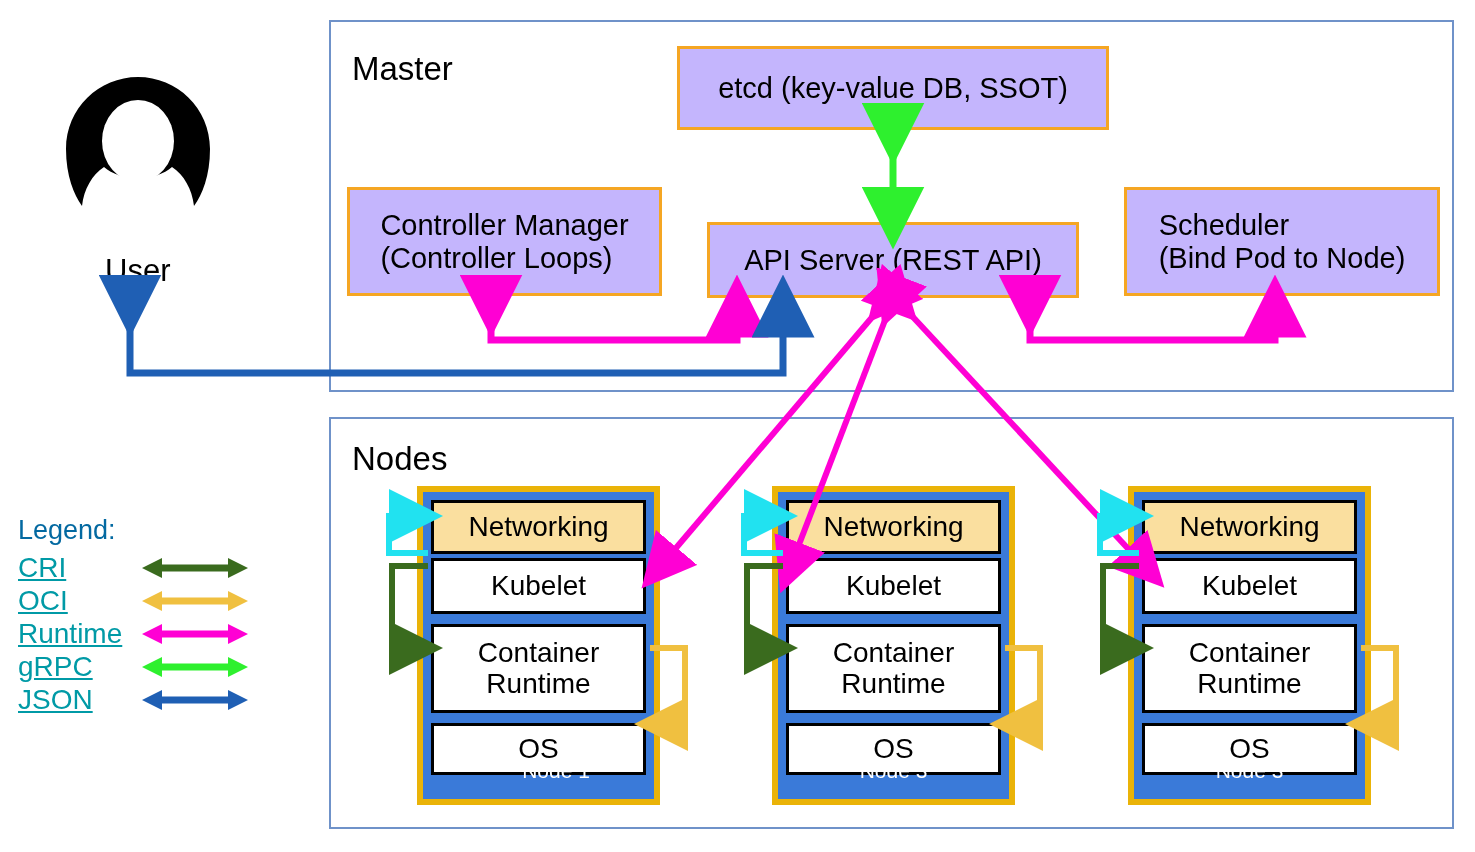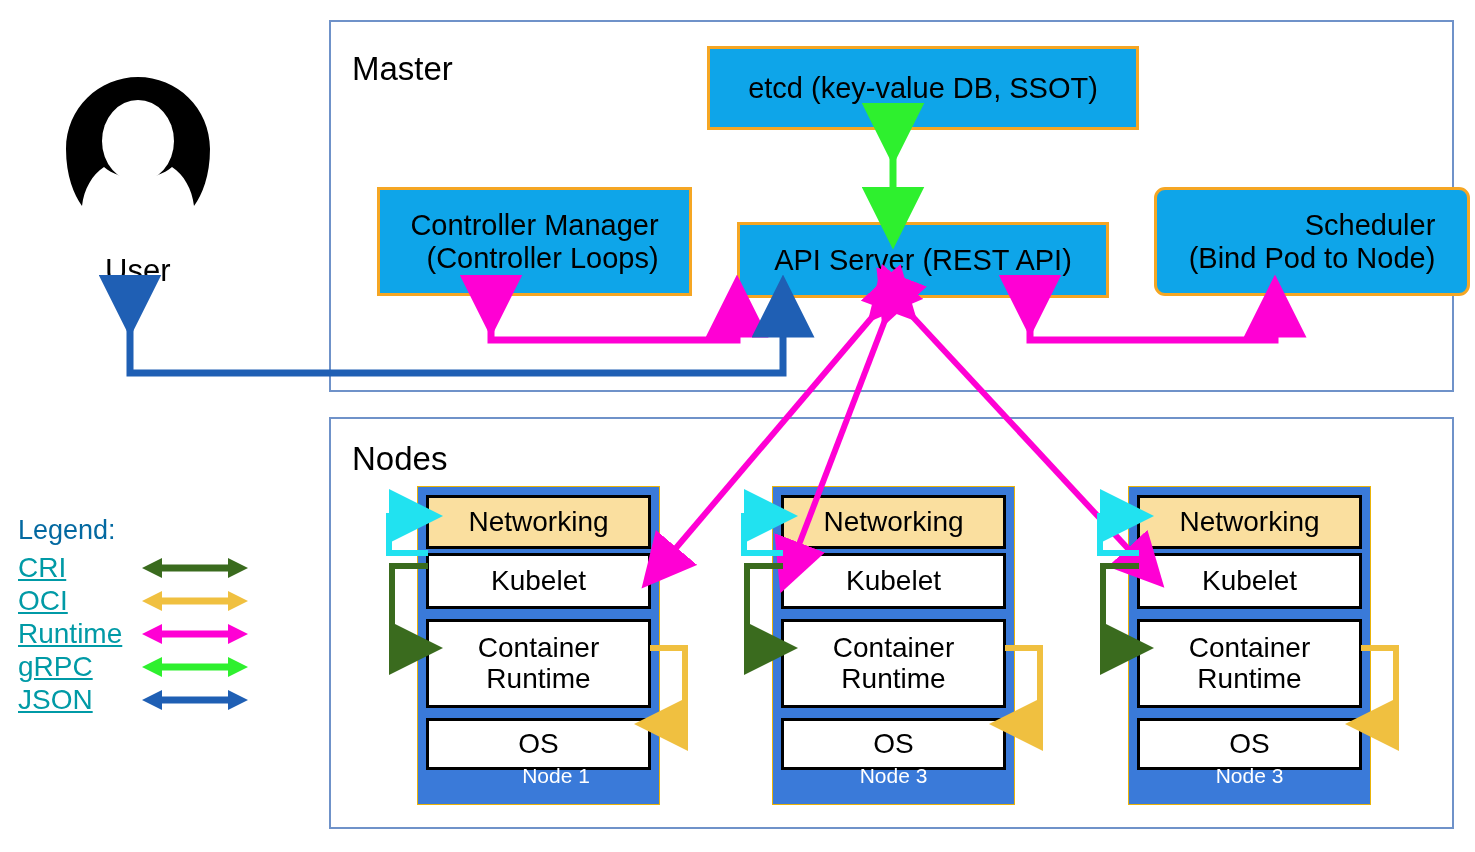--- a/index.html
+++ b/index.html
@@ -29,38 +29,37 @@
     position: absolute;
     font-size: 33px;
     color: #000000;
     line-height: 1;
     white-space: nowrap;
   }
 
   
   .comp-box {
     border: 3px solid #f5a623;
-    background: #0ea5e9;
+    background: #c4b5fd;
     box-sizing: border-box;
     display: flex;
     align-items: center;
     justify-content: center;
-    text-align: right;
+    text-align: left;
     font-size: 29px;
     color: #000000;
     line-height: 1.12;
     padding: 0 6px;
-    margin-left: 30px;
   }
   .comp-box span { display: block; white-space: pre-line; }
 
   
   .node-card {
     background: #3a7ad9;
-    border: 1px solid #eab308;
+    border: 6px solid #eab308;
     box-sizing: border-box;
     padding: 8px 8px 0 8px;
   }
   .node-layer {
     border: 3px solid #000000;
     background: #ffffff;
     box-sizing: border-box;
     display: flex;
     align-items: center;
     justify-content: center;
@@ -147,21 +146,21 @@
 
   <div class="abs comp-box" style="left:347px; top:187px; width:315px; height:109px;">
     <span>Controller Manager
 (Controller Loops)</span>
   </div>
 
   <div class="abs comp-box" style="left:707px; top:222px; width:372px; height:76px;">
     <span>API Server (REST API)</span>
   </div>
 
-  <div class="abs comp-box" style="left:1124px; top:187px; width:316px; height:109px;border-radius:11px;">
+  <div class="abs comp-box" style="left:1124px; top:187px; width:316px; height:109px;">
     <span>Scheduler
 (Bind Pod to Node)</span>
   </div>
 
   <div class="abs group-box" style="left:329px; top:417px; width:1125px; height:412px;"></div>
   <div class="group-title" style="left:352px; top:442px;">Nodes</div>
 
   <div class="abs node-card" style="left:417px; top:486px; width:243px; height:319px;">
     <div class="node-layer networking" style="height:54px;">Networking</div>
     <div class="node-layer" style="height:56px; margin-top:4px;">Kubelet</div>

